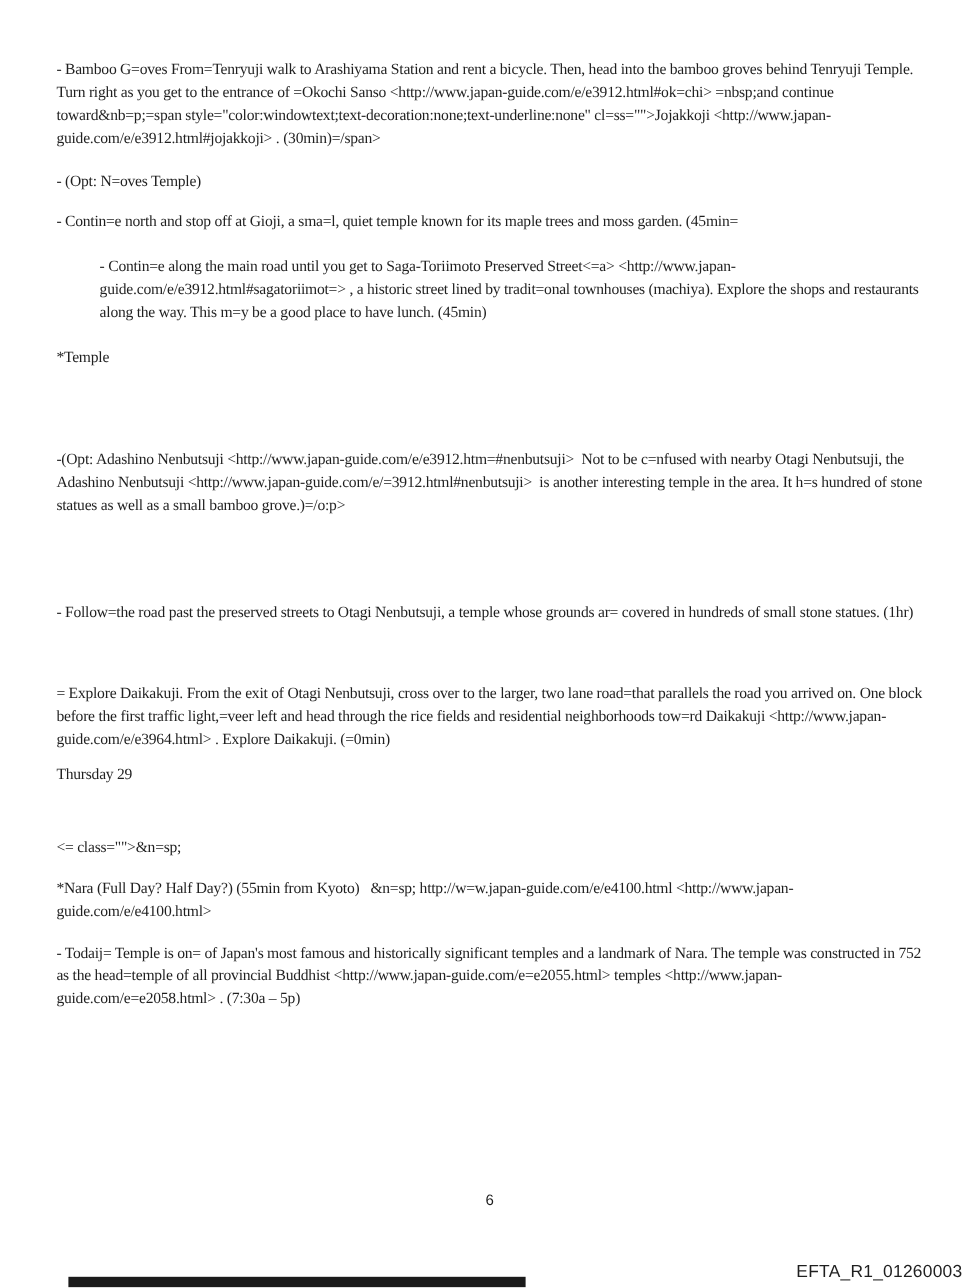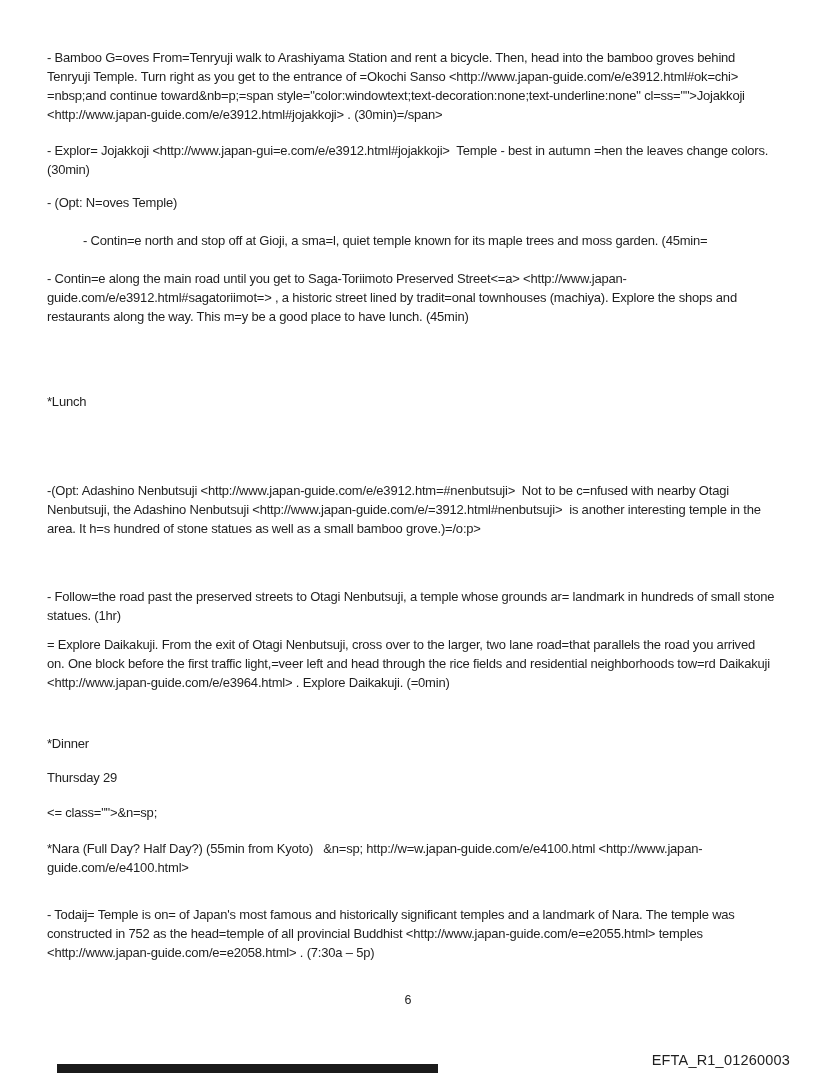--- a/index.html
+++ b/index.html
@@ -17,20 +17,21 @@
   }
   .content {
     position: absolute;
     top: 48px;
     left: 47px;
     width: 728px;
     color: #1f1f1f;
     font-size: 13px;
     line-height: 19px;
     letter-spacing: -0.2px;
+    font-family: Liberation Serif, serif;
   }
   .para {
     margin: 0 0 17px 0;
     white-space: pre-wrap;
     overflow-wrap: break-word;
   }
   
   .para:nth-child(2)  { margin-bottom: 14px; }
   .para:nth-child(3)  { margin-bottom: 19px; }
   .para:nth-child(4)  { margin-bottom: 19px; margin-left: 36px; }
@@ -50,50 +51,48 @@
     left: 0;
     width: 816px;
     text-align: center;
     color: #1f1f1f;
     font-size: 12.5px;
     line-height: 15px;
   }
   .bates-number {
     position: absolute;
     top: 1052px;
-    right: 26px;
+    right: 14px;
     color: #1f1f1f;
     font-size: 14.5px;
     line-height: 17px;
     letter-spacing: 0.2px;
   }
   .scan-artifact-bar {
     position: absolute;
     left: 57px;
     top: 1064px;
     width: 381px;
     height: 9px;
     background: #1b1b1b;
   }
 </style>
 </head>
 <body>
 
 <div class="page">
   <div class="content">
     <div class="para">- Bamboo G=oves From=Tenryuji walk to Arashiyama Station and rent a bicycle. Then, head into the bamboo groves behind Tenryuji Temple. Turn right as you get to the entrance of =Okochi Sanso &lt;http://www.japan-guide.com/e/e3912.html#ok=chi&gt; =nbsp;and continue toward&amp;nb=p;=span style="color:windowtext;text-decoration:none;text-underline:none" cl=ss=""&gt;Jojakkoji &lt;http://www.japan-guide.com/e/e3912.html#jojakkoji&gt; . (30min)=/span&gt;</div>
-    <div class="para">- Explor= Jojakkoji &lt;http://www.japan-gui=e.com/e/e3912.html#jojakkoji&gt;  Temple - best in autumn =hen the leaves change colors. (30min)</div>
     <div class="para">- (Opt: N=oves Temple)</div>
     <div class="para">- Contin=e north and stop off at Gioji, a sma=l, quiet temple known for its maple trees and moss garden. (45min=</div>
     <div class="para">- Contin=e along the main road until you get to Saga-Toriimoto Preserved Street&lt;=a&gt; &lt;http://www.japan-guide.com/e/e3912.html#sagatoriimot=&gt; , a historic street lined by tradit=onal townhouses (machiya). Explore the shops and restaurants along the way. This m=y be a good place to have lunch. (45min)</div>
-    <div class="para">*Lunch</div>
+    <div class="para">*Temple</div>
     <div class="para">-(Opt: Adashino Nenbutsuji &lt;http://www.japan-guide.com/e/e3912.htm=#nenbutsuji&gt;  Not to be c=nfused with nearby Otagi Nenbutsuji, the Adashino Nenbutsuji &lt;http://www.japan-guide.com/e/=3912.html#nenbutsuji&gt;  is another interesting temple in the area. It h=s hundred of stone statues as well as a small bamboo grove.)=/o:p&gt;</div>
-    <div class="para">- Follow=the road past the preserved streets to Otagi Nenbutsuji, a temple whose grounds ar= landmark in hundreds of small stone statues. (1hr)</div>
+    <div class="para">- Follow=the road past the preserved streets to Otagi Nenbutsuji, a temple whose grounds ar= covered in hundreds of small stone statues. (1hr)</div>
     <div class="para">= Explore Daikakuji. From the exit of Otagi Nenbutsuji, cross over to the larger, two lane road=that parallels the road you arrived on. One block before the first traffic light,=veer left and head through the rice fields and residential neighborhoods tow=rd Daikakuji &lt;http://www.japan-guide.com/e/e3964.html&gt; . Explore Daikakuji. (=0min)</div>
-    <div class="para">*Dinner</div>
     <div class="para">Thursday 29</div>
     <div class="para">&lt;= class=""&gt;&amp;n=sp;</div>
     <div class="para">*Nara (Full Day? Half Day?) (55min from Kyoto)   &amp;n=sp; http://w=w.japan-guide.com/e/e4100.html &lt;http://www.japan-guide.com/e/e4100.html&gt;</div>
     <div class="para">- Todaij= Temple is on= of Japan's most famous and historically significant temples and a landmark of Nara. The temple was constructed in 752 as the head=temple of all provincial Buddhist &lt;http://www.japan-guide.com/e=e2055.html&gt; temples &lt;http://www.japan-guide.com/e=e2058.html&gt; . (7:30a – 5p)</div>
   </div>
 
   <div class="page-number">6</div>
   <div class="bates-number">EFTA_R1_01260003</div>
   <div class="scan-artifact-bar"></div>
 </div>

